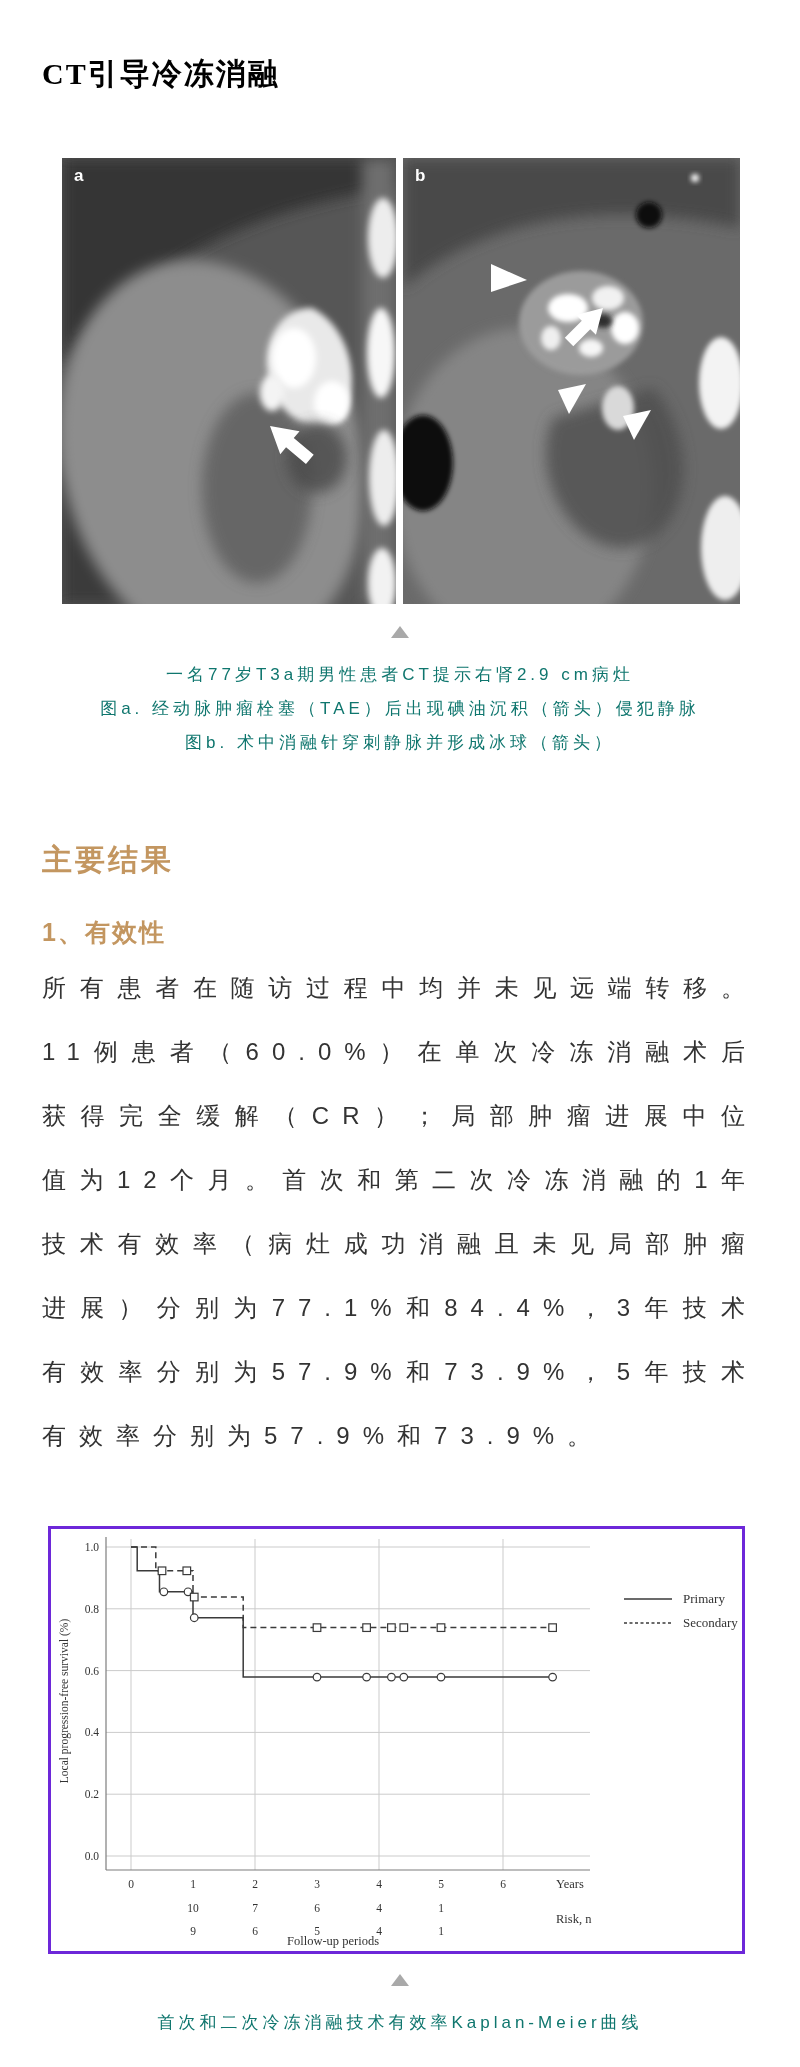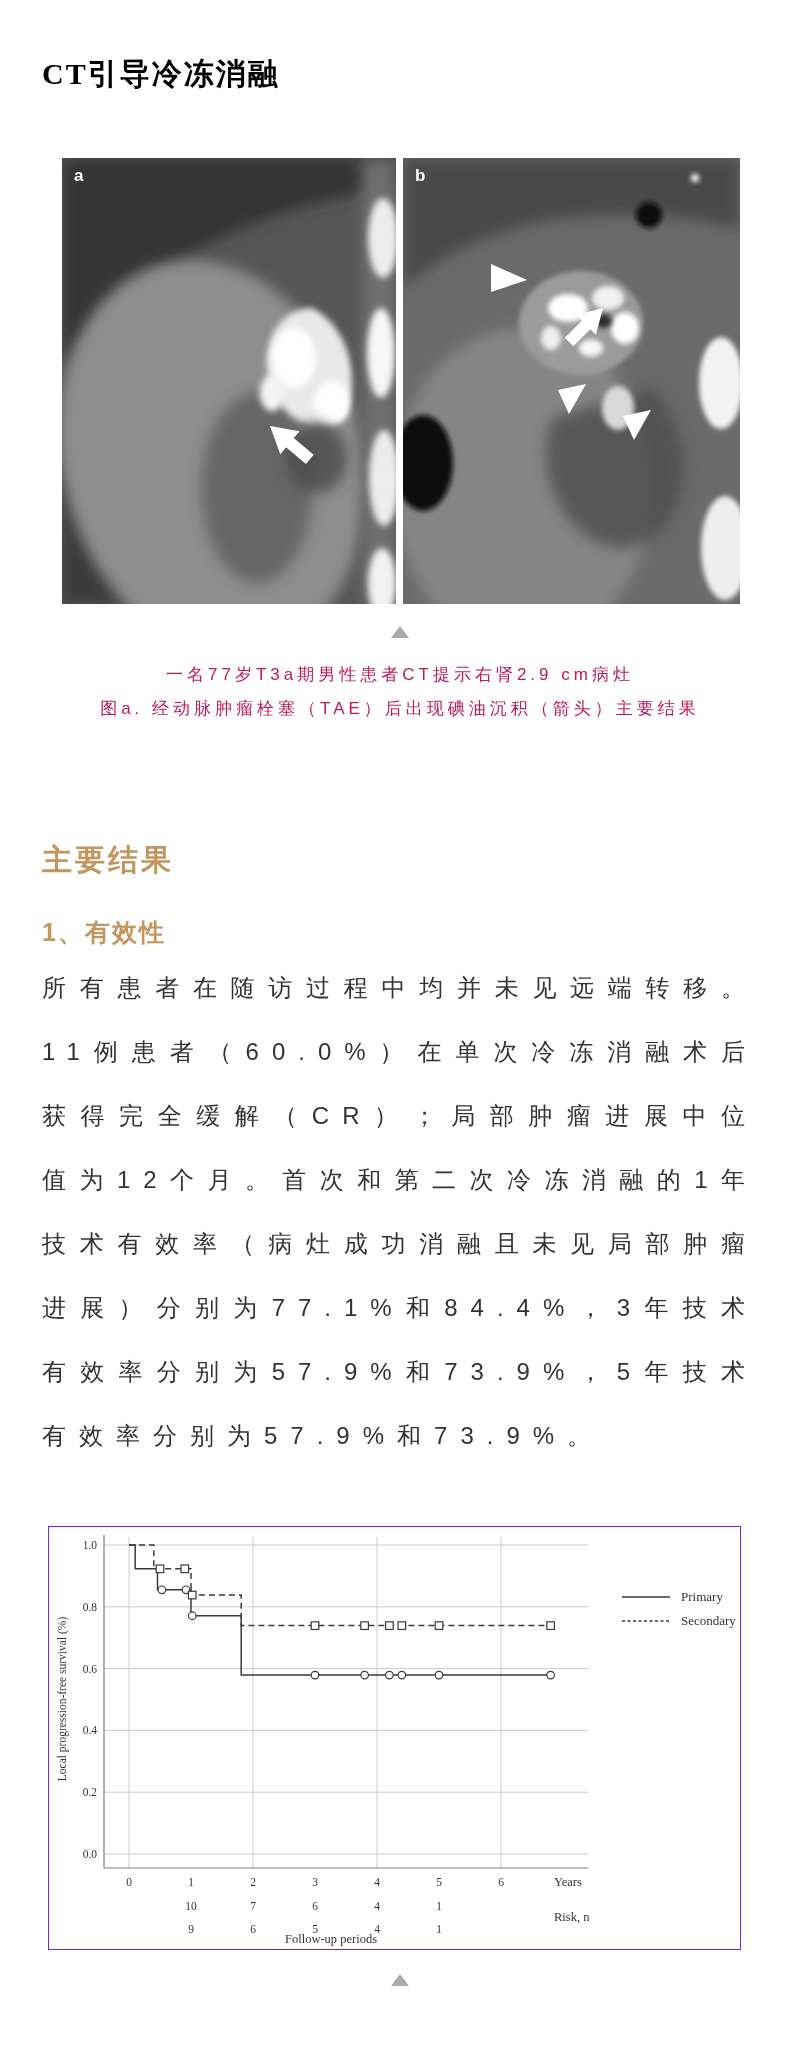--- a/index.html
+++ b/index.html
@@ -10,32 +10,32 @@
   .ct-figure{position:absolute;left:62px;top:158px;width:678px;height:446px;display:flex;gap:7px;}
   .ct-panel{position:relative;height:446px;overflow:hidden;background:#575757;}
   .ct-panel.a{width:334px;}
   .ct-panel.b{width:337px;}
   .ct-label{position:absolute;left:12px;top:8px;color:#fff;font-weight:bold;font-size:17px;
         font-family:"Liberation Sans",sans-serif;z-index:5;}
   .tri{width:0;height:0;border-left:9px solid transparent;border-right:9px solid transparent;
        border-bottom:12px solid #a9a9a9;margin:0 auto;}
   .divider1{position:absolute;top:626px;left:0;width:800px;}
   .divider2{position:absolute;top:1974px;left:0;width:800px;}
-  .caption{position:absolute;left:0;width:800px;text-align:center;color:#be185d;
+  .caption{position:absolute;left:0;width:800px;text-align:center;color:#0f766e;
        font-size:17px;letter-spacing:4px;line-height:34px;}
   .caption1{top:658px;}
   .caption2{top:2006px;}
   .sec-heading{position:absolute;left:42px;top:840px;font-family:Liberation Sans, sans-serif;
        font-weight:bold;font-size:30px;color:#c39660;letter-spacing:3px;}
   .sub-heading{position:absolute;left:42px;top:916px;font-weight:bold;font-size:25px;
        color:#c39660;letter-spacing:2px;}
   .body-para{position:absolute;left:42px;top:956px;width:716px;font-size:24px;color:#333;
        line-height:64px;text-align:justify;letter-spacing:13px;word-break:break-all;}
   .km-figure{position:absolute;left:48px;top:1526px;width:691px;height:422px;background:#fff;
-       border:1px solid #6d28d9;}
+       border:3px solid #6d28d9;}
   .km-figure svg{display:block;}
   .chart-text{font-family:"Liberation Serif",serif;fill:#333;}
 </style>
 </head>
 <body>
 
 <div class="page">
 
   <h1 class="doc-title">CT引导冷冻消融</h1>
 
@@ -114,21 +114,22 @@
       </svg>
     </div>
   </div>
 
   <div class="divider1">
       <div class="tri"></div>
     </div>
 
   <div class="caption caption1">
     <div>一名77岁T3a期男性患者CT提示右肾2.9 cm病灶</div>
-    <div>图a. 经动脉肿瘤栓塞（TAE）后出现碘油沉积（箭头）主要结果</div>
+    <div>图a. 经动脉肿瘤栓塞（TAE）后出现碘油沉积（箭头）侵犯静脉</div>
+    <div>图b. 术中消融针穿刺静脉并形成冰球（箭头）</div>
   </div>
 
   <h2 class="sec-heading" style="margin:0;">主要结果</h2>
   <h3 class="sub-heading" style="margin:0;">1、有效性</h3>
 
   <p class="body-para" style="margin:0;">所有患者在随访过程中均并未见远端转移。11例患者（60.0%）在单次冷冻消融术后获得完全缓解（CR）；局部肿瘤进展中位值为12个月。首次和第二次冷冻消融的1年技术有效率（病灶成功消融且未见局部肿瘤进展）分别为77.1%和84.4%，3年技术有效率分别为57.9%和73.9%，5年技术有效率分别为57.9%和73.9%。</p>
 
   <div class="km-figure">
     <svg id="km-svg" width="691" height="422" viewBox="0 0 691 422">
         <line x1="55" y1="18" x2="539" y2="18" stroke="#cbcbcb" stroke-width="1"></line>
@@ -194,14 +195,15 @@
         <rect x="349" y="94.849" width="7.6" height="7.6" fill="#fff" stroke="#3a3a3a" stroke-width="1.2"></rect>
         <rect x="386.2" y="94.849" width="7.6" height="7.6" fill="#fff" stroke="#3a3a3a" stroke-width="1.2"></rect>
         <rect x="497.79999999999995" y="94.849" width="7.6" height="7.6" fill="#fff" stroke="#3a3a3a" stroke-width="1.2"></rect>
       </svg>
   </div>
 
   <div class="divider2">
       <div class="tri"></div>
     </div>
 
+  <div class="caption caption2">首次和二次冷冻消融技术有效率Kaplan-Meier曲线</div>
 
 </div>
 
 </body></html>

